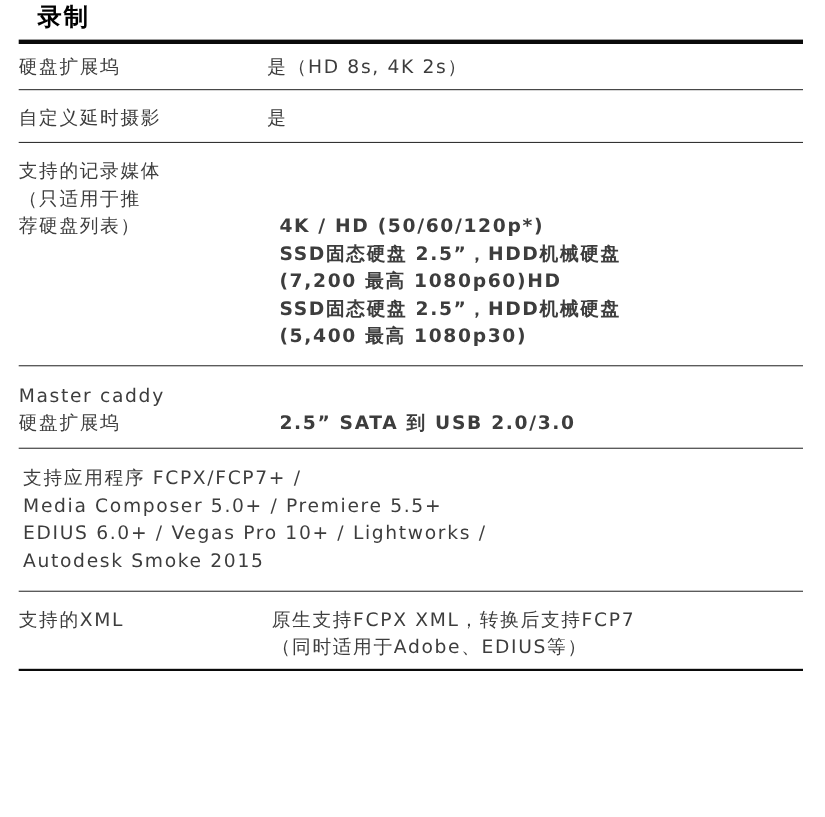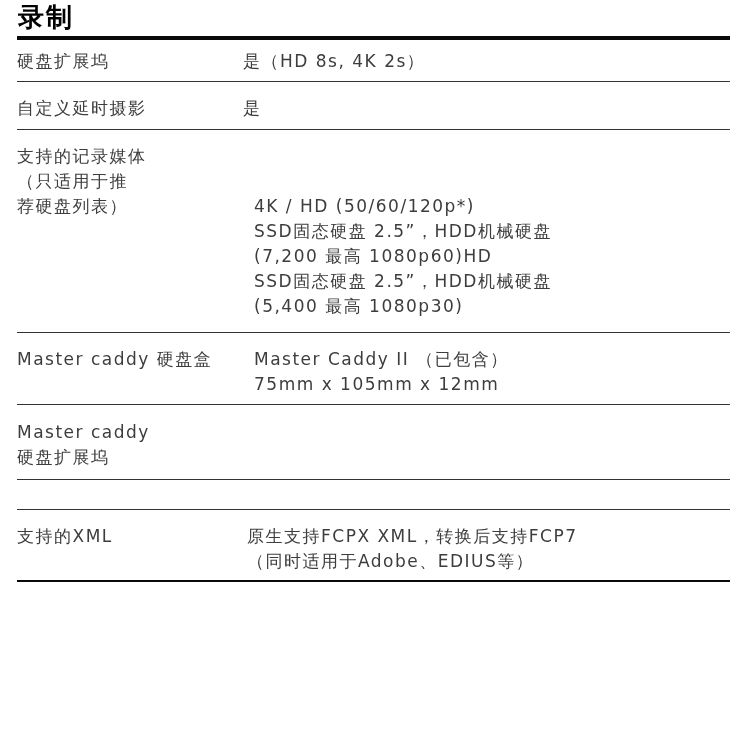--- a/index.html
+++ b/index.html
@@ -18,26 +18,27 @@
     font-family:"DejaVu Sans", sans-serif;
     color:var(--text);
     font-size:17px;
     letter-spacing:1.5px;
   }
   .spec-table{
     width:713px;
     margin-left:17px;
   }
   .spec-title{
-    font-size:26px;
+    font-size:22px;
     font-weight:bold;
     color:var(--heading);
     letter-spacing:2px;
     padding:4px 0 6px 1px;
     line-height:26px;
+    margin-left:16px;
   }
   .rule-thick-top{
     border-bottom:4px solid var(--rule-thick);
   }
   .spec-row{
     display:flex;
     align-items:flex-start;
     border-bottom:1px solid var(--rule-thin);
     line-height:25px;
   }
@@ -48,21 +49,21 @@
     flex:0 0 226px;
     white-space:pre-line;
   }
   .spec-value{
     flex:1 1 auto;
     white-space:pre-line;
   }
   .offset-1{margin-top:25px;}
   .offset-2{margin-top:50px;}
   .indent-sm{margin-left:4px;}
-  .indent-md{margin-left:11px;}
+  .indent-md{margin-left:11px;font-weight:bold;}
 </style>
 </head>
 <body>
 
 <div class="spec-table">
 
   <div class="spec-title">录制</div>
   <div class="rule-thick-top"></div>
 
   <div class="spec-row" style="padding:9px 0 7px">
@@ -80,32 +81,32 @@
     <div class="spec-label">支持的记录媒体
 （只适用于推
 荐硬盘列表）</div>
     <div class="spec-value offset-2 indent-md">4K / HD (50/60/120p*)
 SSD固态硬盘 2.5”，HDD机械硬盘
 (7,200 最高 1080p60)HD
 SSD固态硬盘 2.5”，HDD机械硬盘
 (5,400 最高 1080p30)</div>
   </div>
 
-  <div class="spec-row" style="padding:14px 0 7px">
-    <div class="spec-label">Master caddy 硬盘盒</div>
-    <div class="spec-value indent-md">Master Caddy II （已包含）
-75mm x 105mm x 12mm</div>
-  </div>
 
   <div class="spec-row" style="padding:15px 0 9px">
     <div class="spec-label">Master caddy
 硬盘扩展坞</div>
+    <div class="spec-value offset-1 indent-md">2.5” SATA 到 USB 2.0/3.0</div>
   </div>
 
   <div class="spec-row" style="padding:15px 0 14px">
+    <div class="spec-value indent-sm">支持应用程序 FCPX/FCP7+ /
+Media Composer 5.0+ / Premiere 5.5+
+EDIUS 6.0+ / Vegas Pro 10+ / Lightworks /
+Autodesk Smoke 2015</div>
   </div>
 
   <div class="spec-row" style="padding:14px 0 6px">
     <div class="spec-label">支持的XML</div>
     <div class="spec-value indent-sm">原生支持FCPX XML，转换后支持FCP7
 （同时适用于Adobe、EDIUS等）</div>
   </div>
 
 </div>
 

